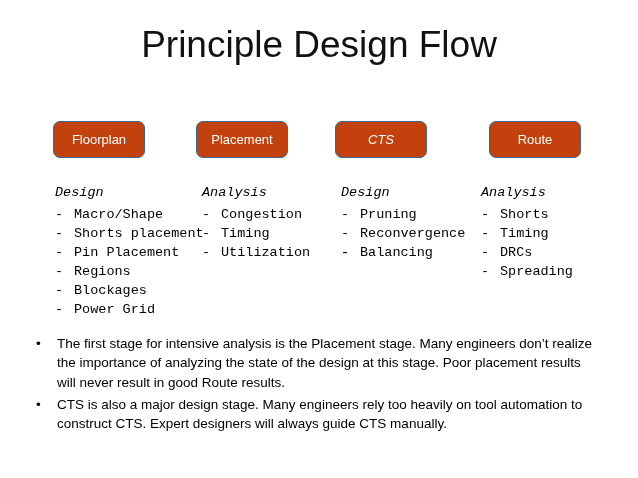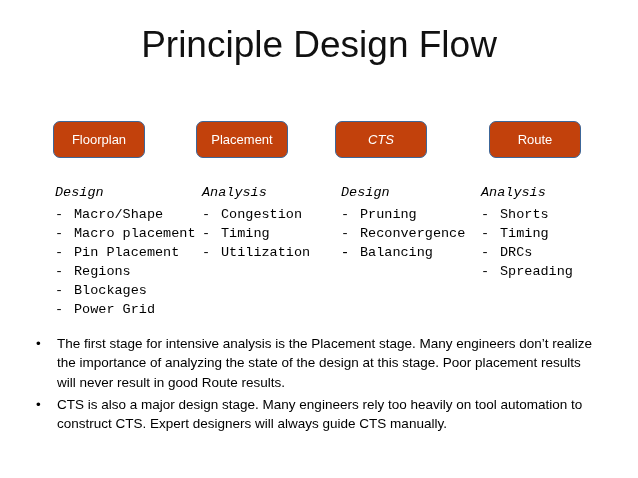--- a/index.html
+++ b/index.html
@@ -153,21 +153,21 @@
 
     <div class="col c0">
       <div class="col-heading">Design</div>
       <ul class="col-list">
         <li class="col-item">
           <span class="dash">-</span>
           <span>Macro/Shape</span>
         </li>
         <li class="col-item">
           <span class="dash">-</span>
-          <span>Macro placement</span>
+          <span>Shorts placement</span>
         </li>
         <li class="col-item">
           <span class="dash">-</span>
           <span>Pin Placement</span>
         </li>
         <li class="col-item">
           <span class="dash">-</span>
           <span>Regions</span>
         </li>
         <li class="col-item">

